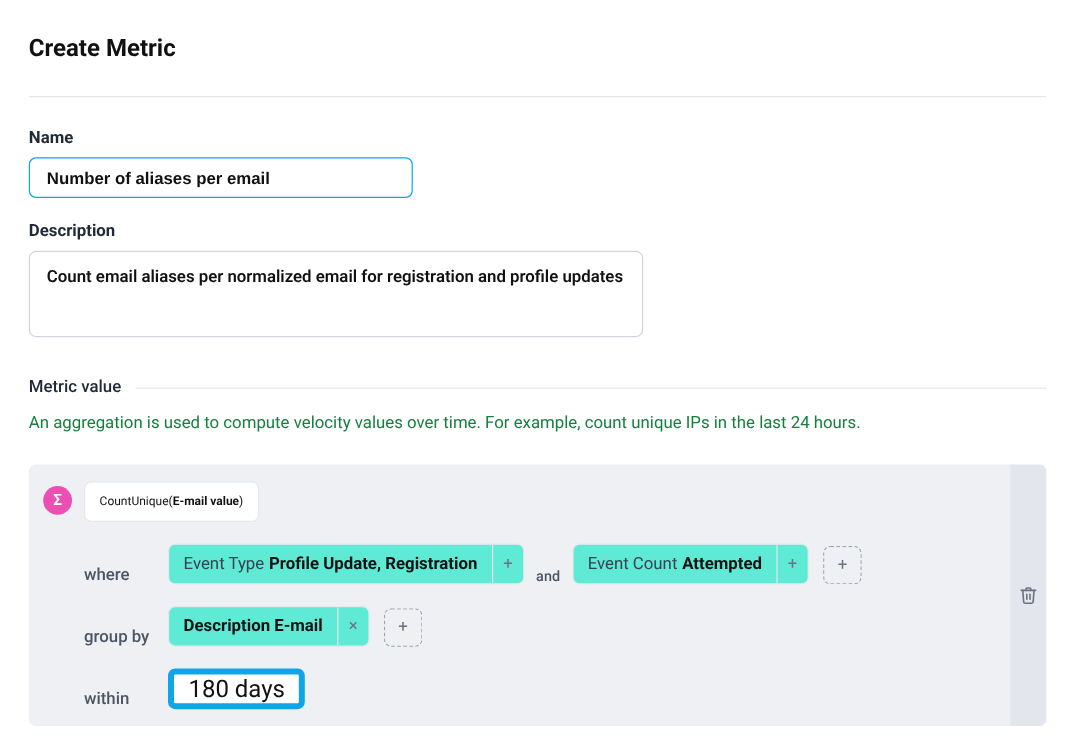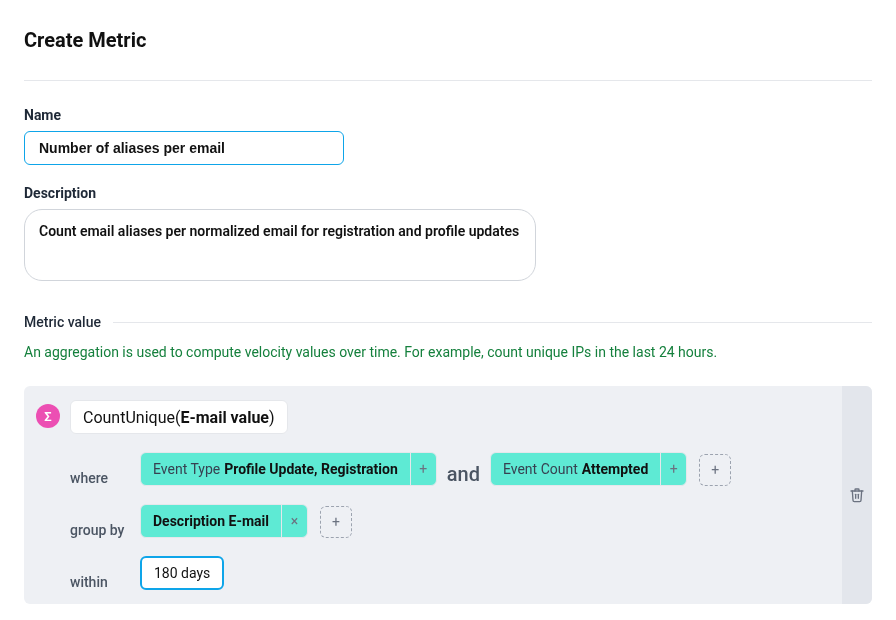--- a/index.html
+++ b/index.html
@@ -38,21 +38,21 @@
       font-size: 14px;
       font-weight: 600;
       color: #111;
       outline: none;
     }
     .textarea-input {
       width: 512px;
       height: 72px;
       padding: 12px 14px;
       border: 1px solid #d1d5db;
-      border-radius: 18px;
+      border-radius: 6px;
       font-size: 14px;
       font-weight: 600;
       color: #111;
       font-family: inherit;
       resize: none;
       outline: none;
       line-height: 1.4;
     }
     .field-group { margin-bottom: 20px; }
     .section-label-row {
@@ -105,21 +105,21 @@
     }
     .metric-content { flex: 1; }
     .agg-chip {
       display: inline-flex;
       align-items: center;
       height: 34px;
       background: #fff;
       border: 1px solid #e5e7eb;
       border-radius: 6px;
       padding: 0 12px;
-      font-size: 16px;
+      font-size: 10px;
       margin-bottom: 18px;
     }
     .agg-chip .bold { font-weight: 700; }
     .clause-row {
       display: flex;
       align-items: flex-end;
       min-height: 34px;
       margin-bottom: 18px;
     }
     .clause-row:last-child { margin-bottom: 0; }
@@ -151,21 +151,21 @@
       display: flex;
       align-items: center;
       justify-content: center;
       width: 26px;
       border-left: 1px solid #e5e7eb;
       cursor: pointer;
       color: #6b7280;
       font-size: 14px;
     }
     .and-text {
-      font-size: 20px;
+      font-size: 12px;
       color: #4b5563;
       font-weight: 500;
       margin: 0 10px;
     }
     .dashed-plus {
       display: inline-flex;
       align-items: center;
       justify-content: center;
       width: 32px;
       height: 32px;
@@ -173,24 +173,24 @@
       border-radius: 6px;
       color: #6b7280;
       cursor: pointer;
       margin-left: 12px;
     }
     .plain-chip {
       display: inline-flex;
       align-items: center;
       height: 34px;
       background: #fff;
-      border: 2px solid #0ea5e9;
+      border: 5px solid #0ea5e9;
       border-radius: 6px;
       padding: 0 12px;
-      font-size: 14px;
+      font-size: 20px;
       color: #111;
     }
     .delete-rail {
       width: 30px;
       background: #e3e6ec;
       display: flex;
       align-items: center;
       justify-content: center;
       color: #6b7280;
       cursor: pointer;

